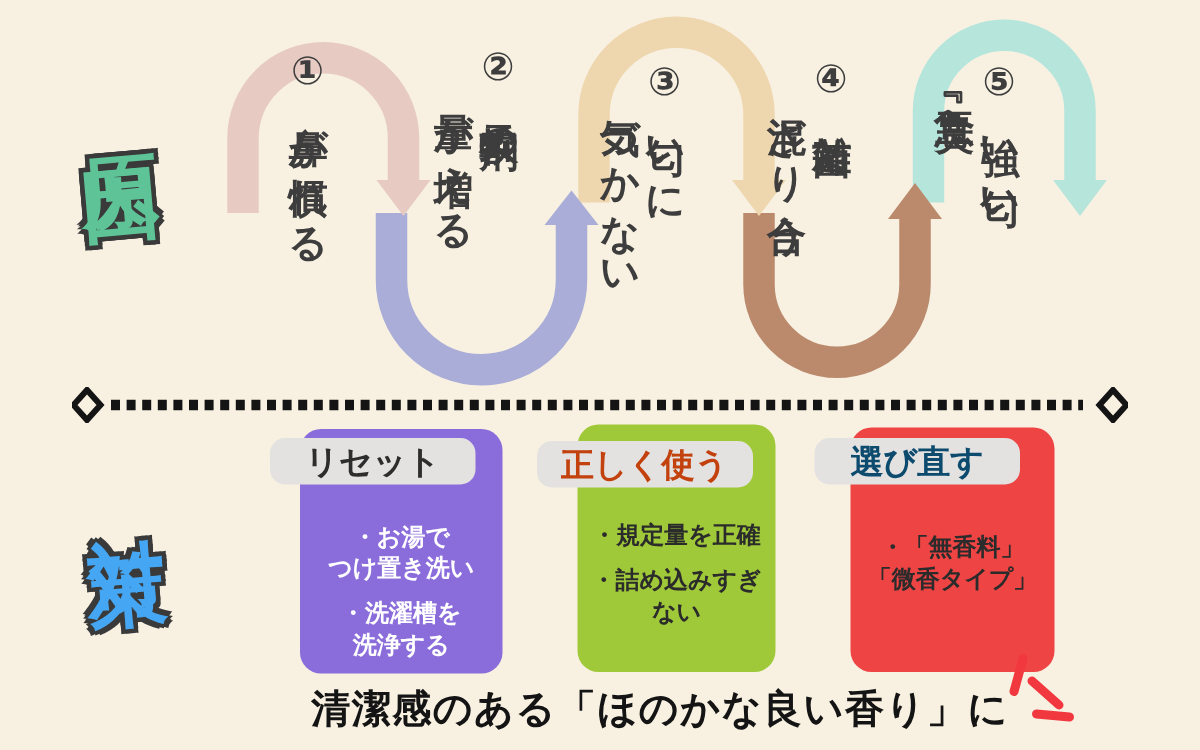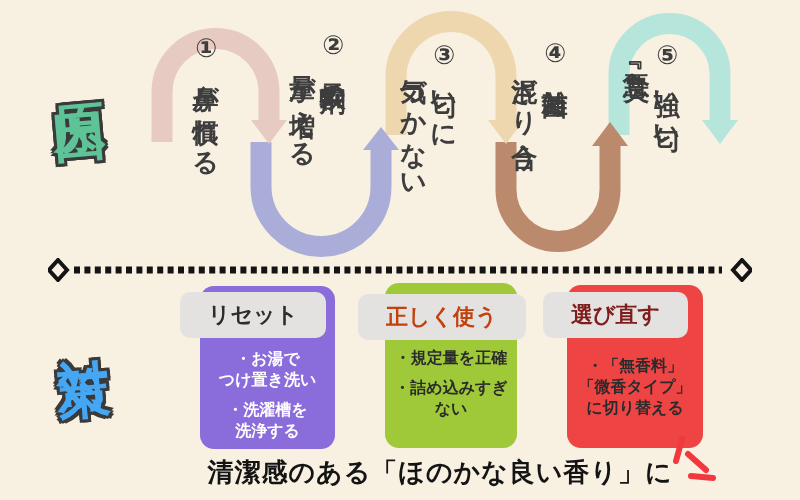--- a/index.html
+++ b/index.html
@@ -46,25 +46,25 @@
   .measure-card {
     position:absolute;
     border-radius:14px;
   }
   #card-0 { left:200px; top:286px; width:135px; height:163px; }
   #card-1 { left:385px; top:283px; width:132px; height:165px; }
   #card-2 { left:567px; top:285px; width:136px; height:163px; }
 
   .card-tag {
     position:absolute;
-    height:46px;
+    height:31px;
     border-radius:10px;
     display:flex; align-items:center; justify-content:center;
     font-size:22px; font-weight:bold;
-    padding:0 28px;
+    padding:0 16px;
     z-index:3;
   }
   #tag-0 { left:180px; top:292px; min-width:137px; }
   #tag-1 { left:358px; top:294px; min-width:140px; }
   #tag-2 { left:543px; top:292px; min-width:137px; }
 
   .card-body {
     position:absolute; left:0; right:0;
     display:flex; flex-direction:column; gap:9px;
     font-size:16px; font-weight:bold; line-height:1.32;
@@ -174,28 +174,27 @@
         <span>ない</span>
       </div>
     </div>
   </div>
 
   <div id="card-2" class="measure-card" style="background-color: #ef4444;">
     <div class="card-body" style="color: rgb(43, 43, 43);">
       <div class="bullet">
         <span>・「無香料」</span>
         <span>「微香タイプ」</span>
-        <span>に切り替える</span>
       </div>
     </div>
   </div>
 
   <div id="tag-0" class="card-tag" style="background-color: rgb(227, 226, 224); color: rgb(45, 45, 45);">リセット</div>
   <div id="tag-1" class="card-tag" style="background-color: rgb(227, 226, 224); color: #c2410c;">正しく使う</div>
-  <div id="tag-2" class="card-tag" style="background-color: rgb(227, 226, 224); color: #7f1d1d;">選び直す</div>
+  <div id="tag-2" class="card-tag" style="background-color: rgb(227, 226, 224); color: #0c4a6e;">選び直す</div>
 
   <div id="footer-headline">清潔感のある「ほのかな良い香り」に</div>
 
   <svg id="accent-marks" width="60" height="60" viewBox="0 0 60 60">
     <line x1="17" y1="14" x2="11" y2="36" stroke-width="6" stroke-linecap="round" stroke="#f2383f"></line>
     <line x1="23" y1="29" x2="41" y2="45" stroke-width="6" stroke-linecap="round" stroke="#f2383f"></line>
     <line x1="26" y1="51" x2="48" y2="53" stroke-width="6" stroke-linecap="round" stroke="#f2383f"></line>
   </svg>
 
 </div>

